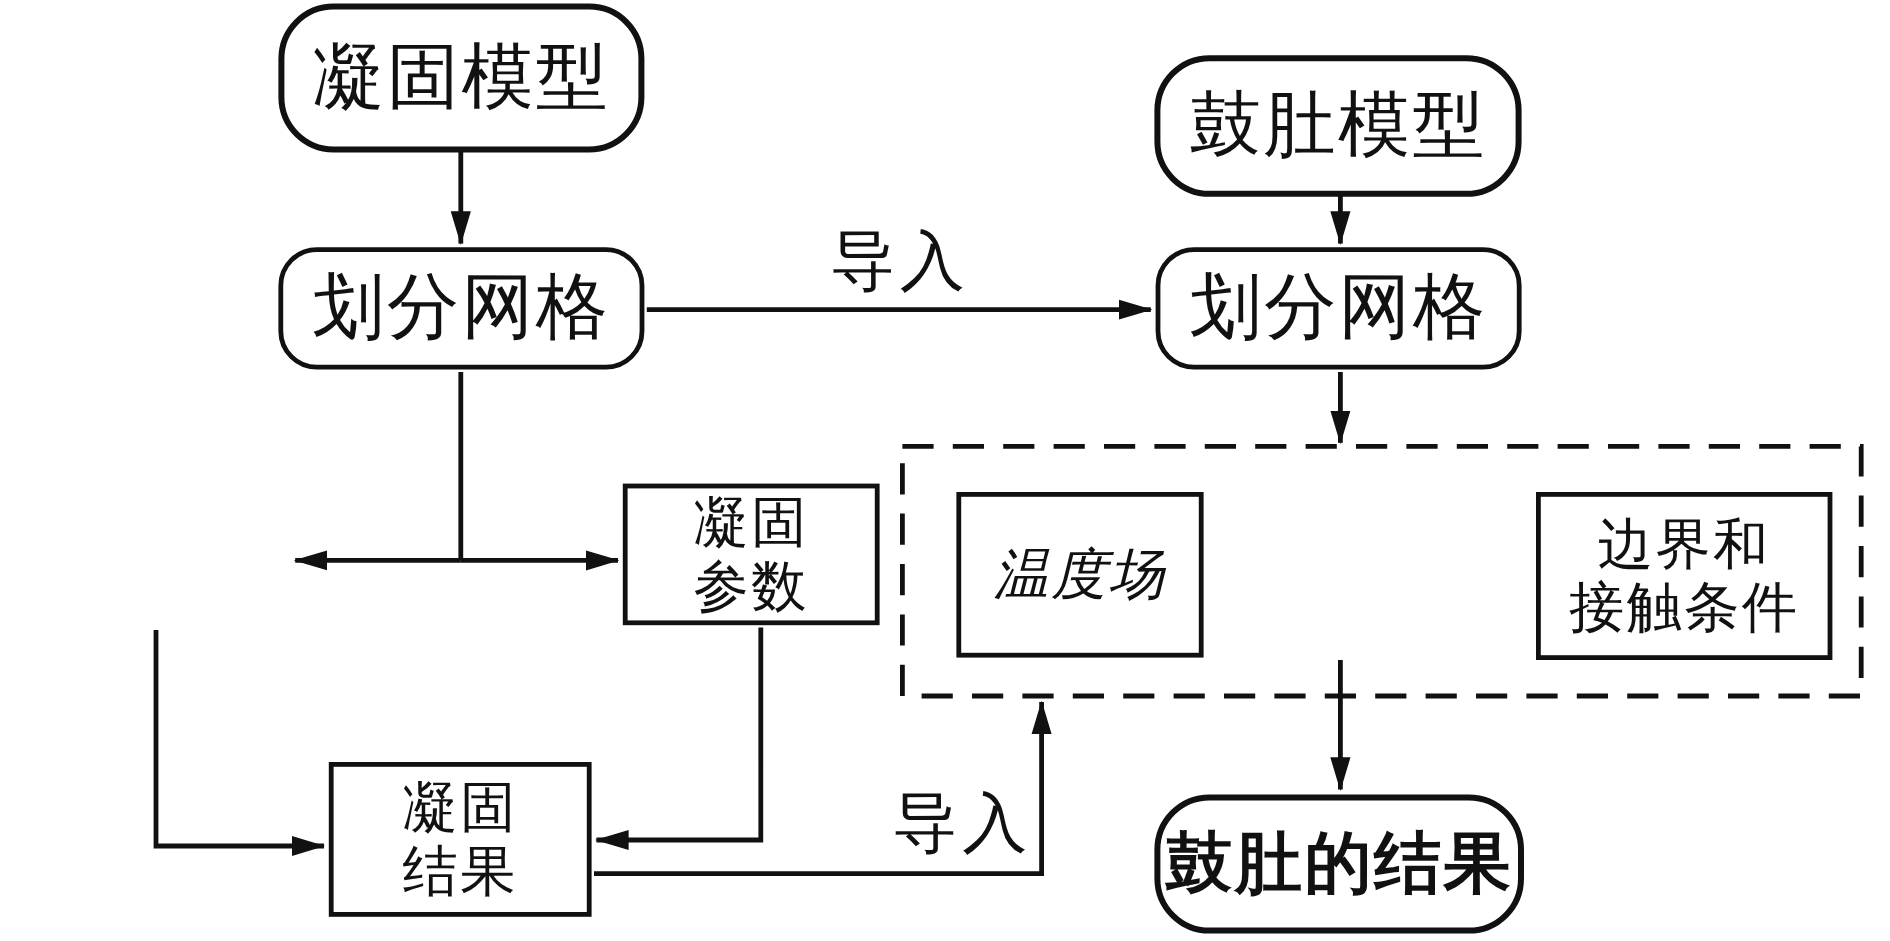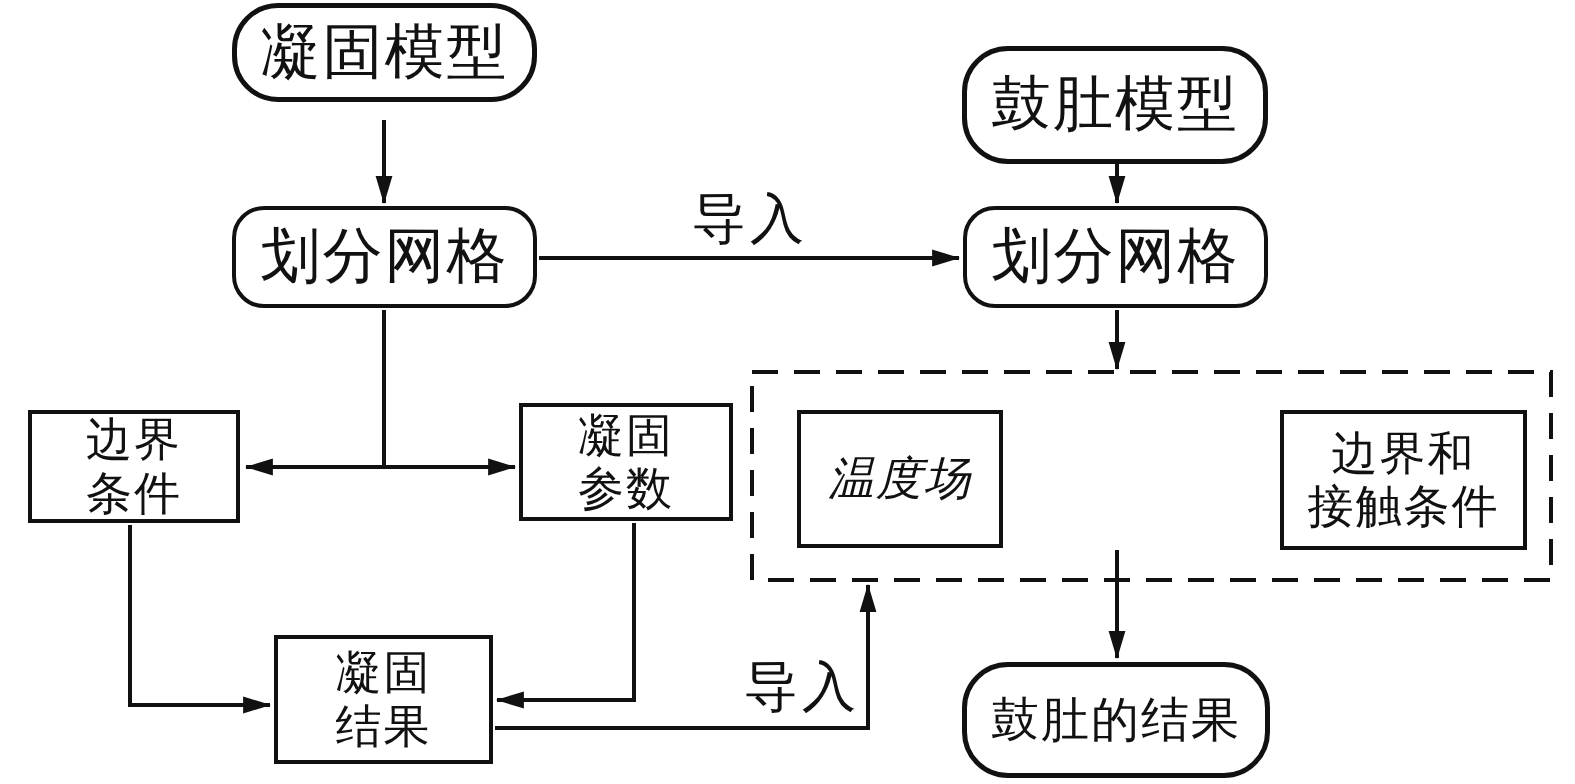--- a/index.html
+++ b/index.html
@@ -30,21 +30,21 @@
   .node.rounded {
     border-width: 5px;
     border-radius: 46px;
   }
   .node .label {
     white-space: pre-line;
     line-height: 1.16;
     letter-spacing: 2px;
   }
   .fs-big   { font-size: 60px; border-radius: 32px; }
-  .fs-mid   { font-size: 48px; }
+  .fs-mid   { font-size: 56px; font-weight: bold; }
   .fs-small { font-size: 46px; }
   .edge-label {
     position: absolute;
     font-size: 54px;
     line-height: 1;
     letter-spacing: 4px;
     white-space: nowrap;
     font-family: Liberation Mono, monospace;
   }
 </style>
@@ -71,40 +71,36 @@
       <path d="M384 467 L246 467" marker-end="url(#arrow)"></path>
       <path d="M384 467 L515 467" marker-end="url(#arrow)"></path>
       <path d="M1117 310 L1117 369" marker-end="url(#arrow)"></path>
       <path d="M130 525 L130 705 L270 705" marker-end="url(#arrow)"></path>
       <path d="M634 523 L634 700 L497 700" marker-end="url(#arrow)"></path>
       <path d="M495 728 L868 728 L868 585" marker-end="url(#arrow)"></path>
       <path d="M1117 550 L1117 658" marker-end="url(#arrow)"></path>
     </g>
   </svg>
 
-  <div class="node rounded fs-big" style="left:232px; top:3px; width:305px; height:99px;">
+  <div class="node rounded fs-big" style="left:232px; top:3px; width:305px; height:124px;">
     <span class="label">凝固模型</span>
   </div>
 
   <div class="node rounded fs-big" style="left:962px; top:2px; width:306px; height:118px;margin-top:44px;">
     <span class="label">鼓肚模型</span>
   </div>
 
   <div class="node fs-big" style="left:232px; top:206px; width:305px; height:102px;">
     <span class="label">划分网格</span>
   </div>
 
   <div class="node fs-big" style="left:963px; top:206px; width:305px; height:102px;">
     <span class="label">划分网格</span>
   </div>
 
-  <div class="node fs-small" style="left:28px; top:410px; width:212px; height:113px;">
-    <span class="label">边界
-条件</span>
-  </div>
 
   <div class="node fs-small" style="left:519px; top:403px; width:214px; height:118px;">
     <span class="label">凝固
 参数</span>
   </div>
 
   <div class="node fs-small" style="left:797px; top:410px; width:206px; height:138px;font-style:italic;">
     <span class="label">温度场</span>
   </div>
 

